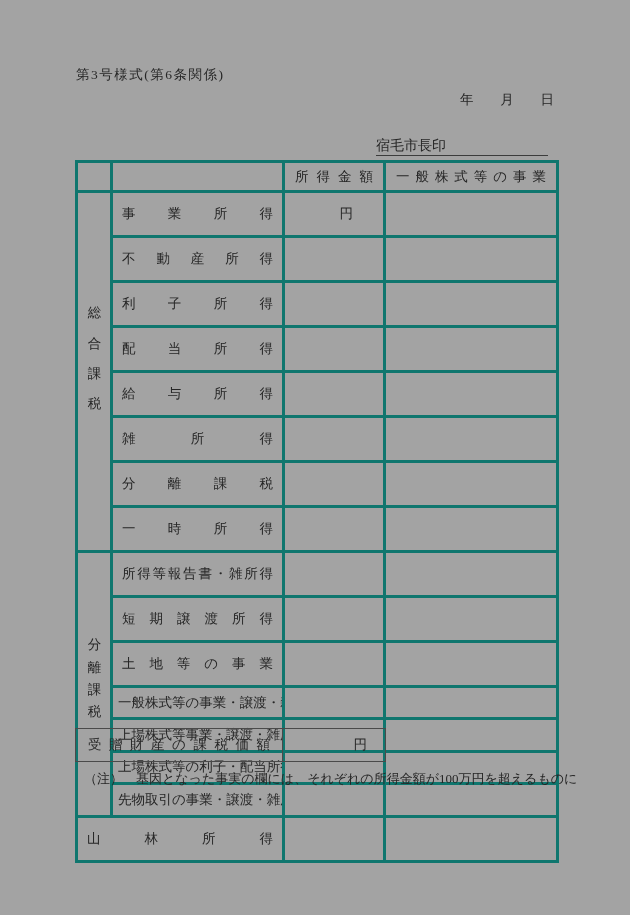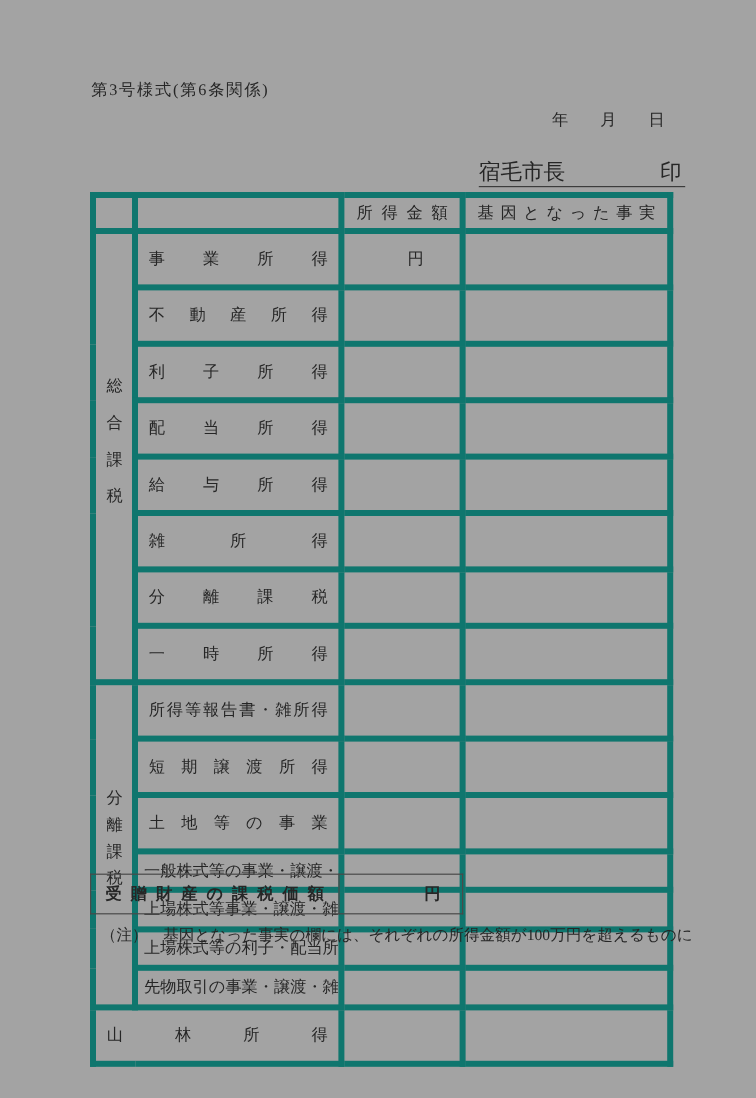--- a/index.html
+++ b/index.html
@@ -22,34 +22,34 @@
   .date-line{
     position:absolute;left:460px;top:91px;width:94px;
     display:flex;justify-content:space-between;
     font-size:13.5px;
   }
   .doc-title{
     position:absolute;left:228px;top:112px;
     font-size:14.5px;letter-spacing:26px;white-space:nowrap;
   }
   .mayor-line{
-    position:absolute;left:399px;top:135px;width:172px;height:20px;
+    position:absolute;left:376px;top:135px;width:172px;height:20px;
     border-bottom:1px solid #3c3c3c;
-    display:flex;justify-content:space-between;align-items:flex-end;
-    font-size:18px;
+    display:flex;justify-content:flex-start;align-items:flex-end;
+    font-size:14px;
   }
   .mayor-line .seal{padding-right:3px;}
 
   .main-table{
     position:absolute;left:75px;top:160px;
     border-collapse:collapse;table-layout:fixed;
     width:481px;
   }
   .main-table td{
-    border:5px solid #0f766e;
+    border:3px solid #0f766e;
     overflow:hidden;
     font-size:13.5px;
     margin-top:24px;
   }
   tr.hrow{height:30px;}
   tr.drow{height:32.4px;}
   .j{text-align:justify;text-align-last:justify;}
   .hdr{padding:0 10px;}
   .item{padding:12px 9px;}
   .dense{font-size:11px;padding:0 5px;text-align:left;text-align-last:left;white-space:nowrap;}
@@ -60,21 +60,20 @@
     writing-mode:vertical-rl;text-orientation:upright;
     font-size:13.5px;white-space:nowrap;
   }
   .vl-a{letter-spacing:30px;transform:translateY(-15px);}
   .vl-b{letter-spacing:22px;transform:translateY(-11px);}
 
   .gift-table{
     position:absolute;left:75px;top:728px;
     border-collapse:collapse;table-layout:fixed;
     width:310px;
-    font-weight:bold;
   }
   .gift-table td{
     border:1px solid #4a4a4a;
     height:30px;font-size:13.5px;overflow:hidden;
   }
   .gift-table .glabel{padding:0 12px;}
   .gift-table .gamt{text-align:right;padding-right:18px;}
 
   .note{
     position:absolute;left:84px;top:765px;width:486px;
@@ -106,21 +105,21 @@
       <col style="width:35px">
         <col style="width:172px">
         <col style="width:101px">
         <col style="width:173px">
     </colgroup>
     <tbody>
       <tr class="hrow">
         <td></td>
         <td></td>
         <td class="j hdr">所得金額</td>
-        <td class="j hdr">基因となった事実</td>
+        <td class="j hdr">一般株式等の事業</td>
       </tr>
 
       <tr class="drow">
         <td class="gcell" rowspan="8">
           <span class="vlabel vl-a">総合課税</span>
         </td>
         <td class="item j">事業所得</td>
         <td class="amt">円</td>
         <td></td>
       </tr>

